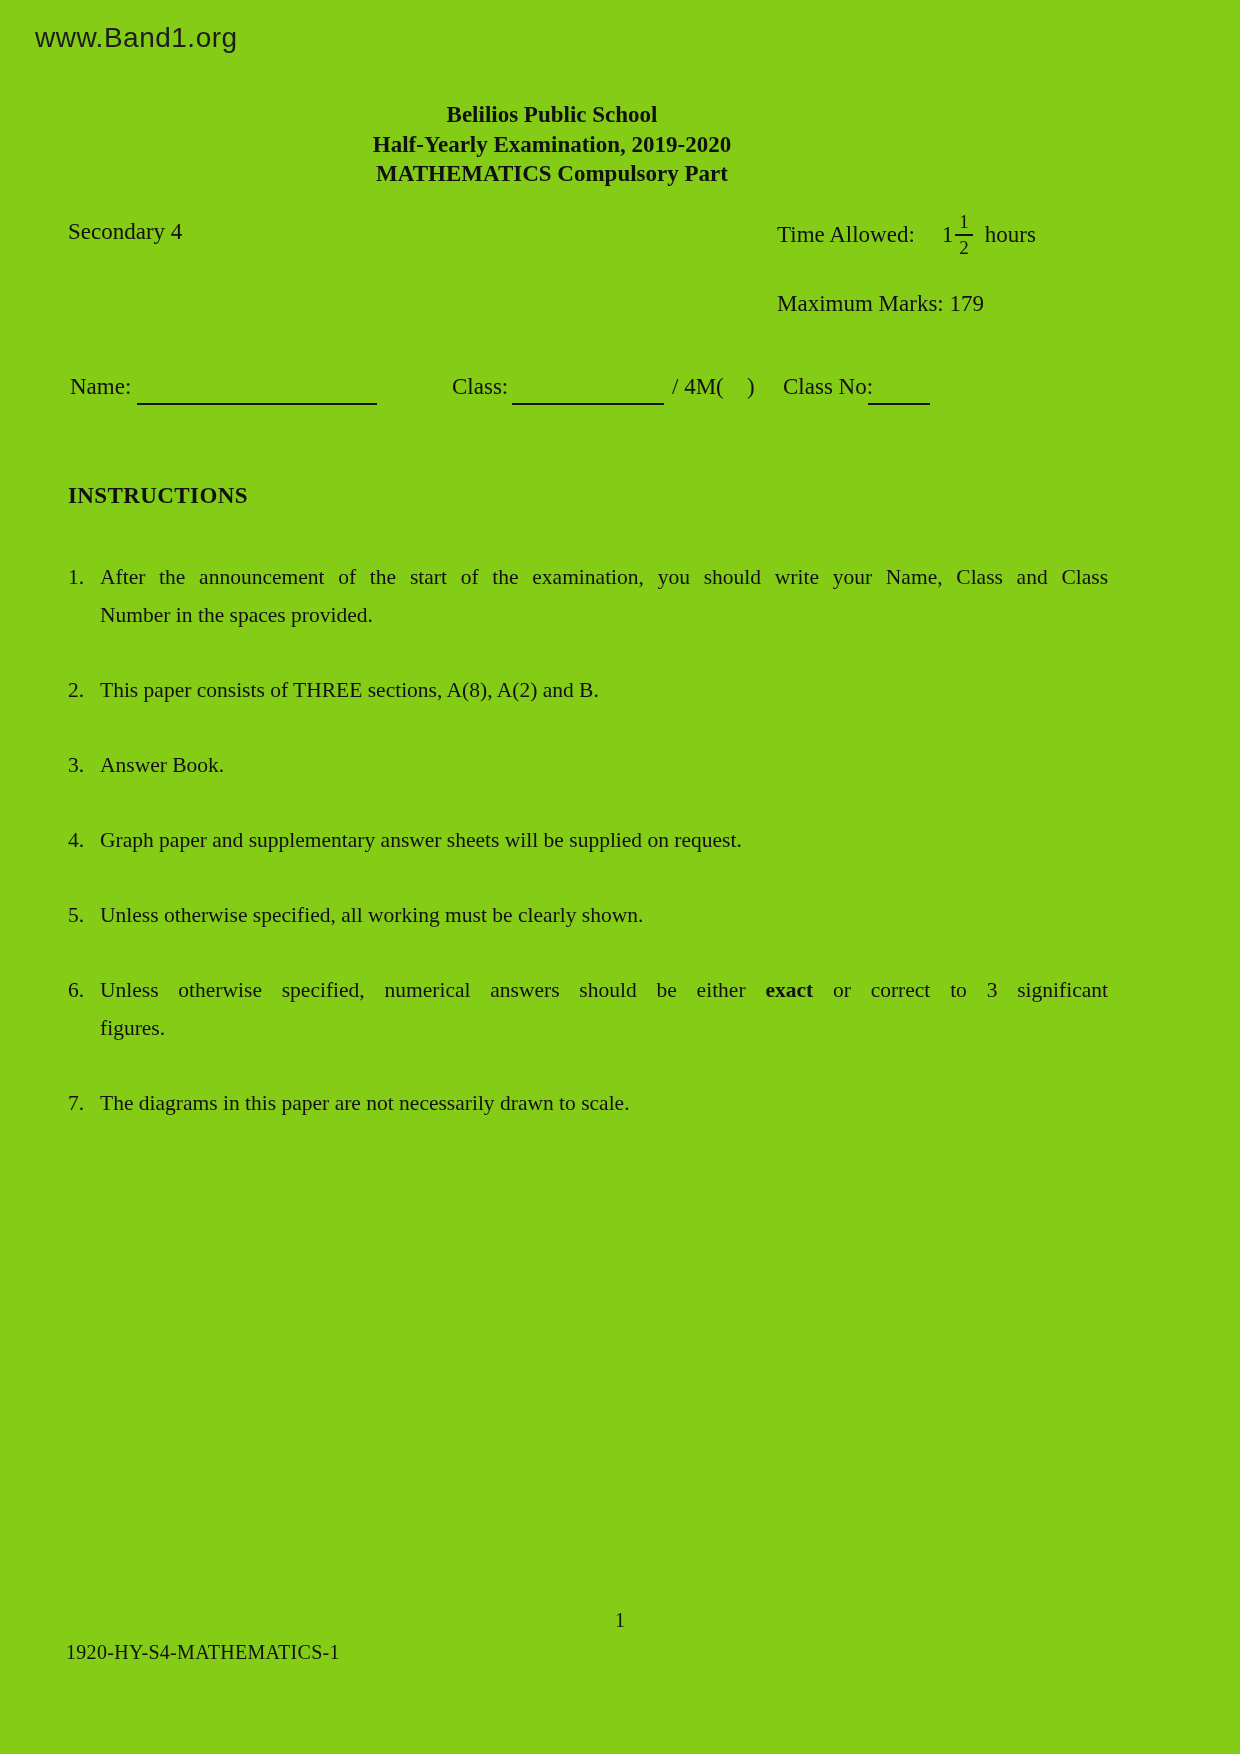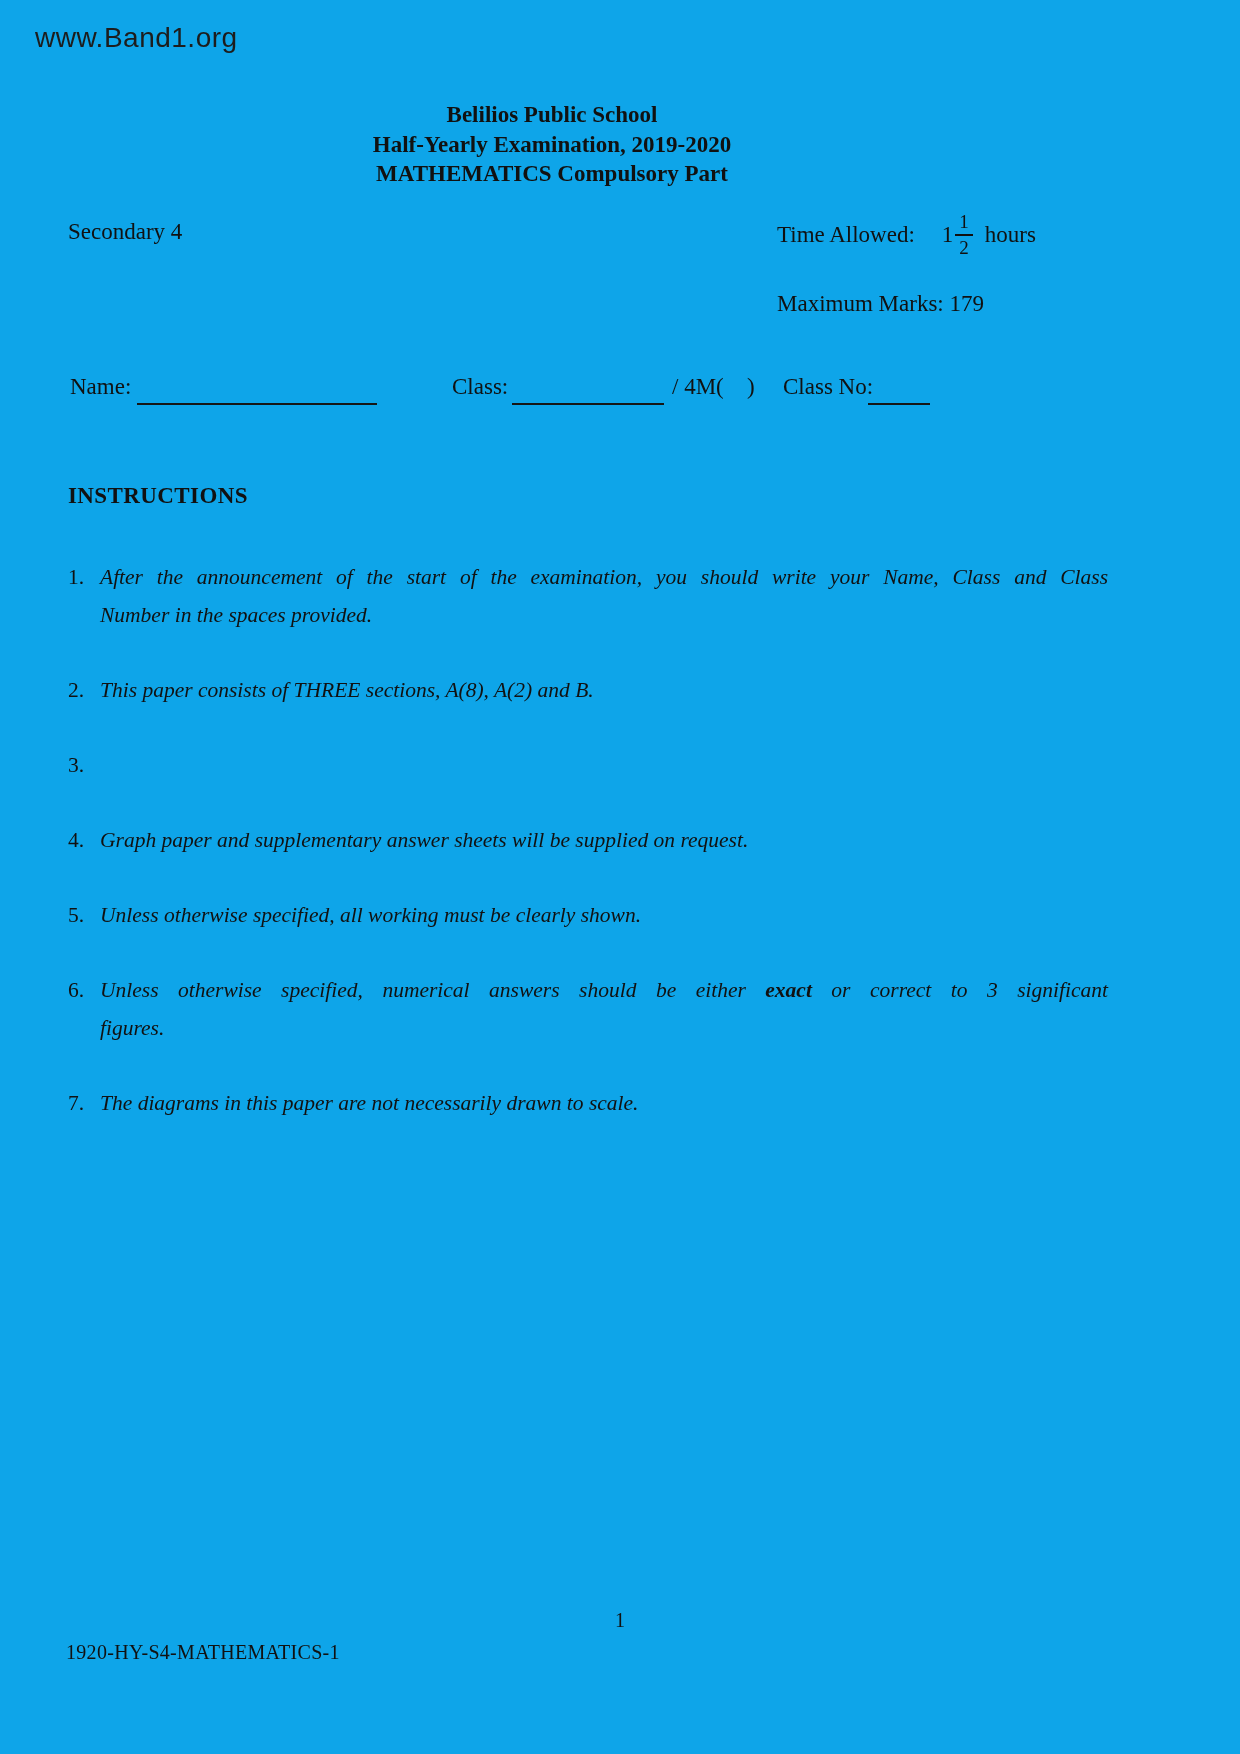--- a/index.html
+++ b/index.html
@@ -1,20 +1,20 @@
 <!DOCTYPE html>
 <html><head>
 <meta charset="utf-8">
 <style>
   html,body{margin:0;padding:0;background:#888;}
   .page{
     position:relative;
     width:1240px;height:1754px;
     margin:0 auto;
-    background:#0ea5e9;
+    background:#84cc16;
     font-family:"Liberation Serif", serif;
     color:#111;
     overflow:hidden;
   }
   .watermark{
     position:absolute;left:35px;top:22px;
     font-family:"Liberation Sans", sans-serif;
     font-size:28px;color:#1d1d1d;letter-spacing:0.5px;
   }
   .title-block{
@@ -38,21 +38,21 @@
   .student-row{position:absolute;left:68px;top:374px;height:34px;width:1000px;font-size:23px;}
   .student-row .lbl{position:absolute;top:0;white-space:nowrap;}
   .student-row .uline{position:absolute;top:0;height:29px;border-bottom:2px solid #161616;}
   .instructions-heading{
     position:absolute;left:68px;top:483px;
     font-weight:bold;font-size:23px;letter-spacing:0.4px;
   }
   .instructions{position:absolute;left:68px;top:558px;width:1040px;}
   .item{display:flex;margin-bottom:37px;font-size:21.5px;line-height:38px;}
   .inum{width:32px;flex:0 0 32px;}
-  .itext{flex:1;min-width:0;font-style:italic;}
+  .itext{flex:1;min-width:0;}
   .iline.jl{text-align:justify;text-align-last:justify;}
   .iline b{font-weight:bold;}
   .page-number{position:absolute;left:0;top:1609px;width:1240px;text-align:center;font-size:20px;}
   .doc-code{position:absolute;left:66px;top:1641px;font-size:20px;letter-spacing:0.3px;}
 </style>
 </head>
 <body>
 
 <div class="page">
 
@@ -103,20 +103,21 @@
       </div>
       <div class="item">
         <div class="inum">2.</div>
         <div class="itext">
           <div class="iline"><span>This paper consists of THREE sections, A(8), A(2) and B.</span></div>
         </div>
       </div>
       <div class="item">
         <div class="inum">3.</div>
         <div class="itext">
+          <div class="iline"><span>Answer Book.</span></div>
         </div>
       </div>
       <div class="item">
         <div class="inum">4.</div>
         <div class="itext">
           <div class="iline"><span>Graph paper and supplementary answer sheets will be supplied on request.</span></div>
         </div>
       </div>
       <div class="item">
         <div class="inum">5.</div>

